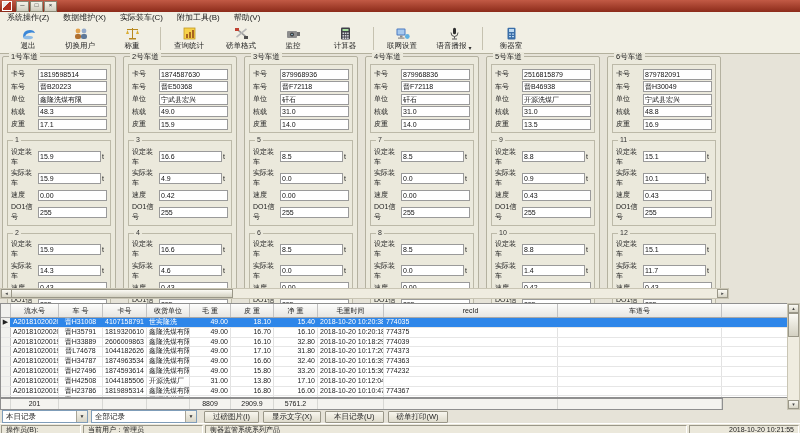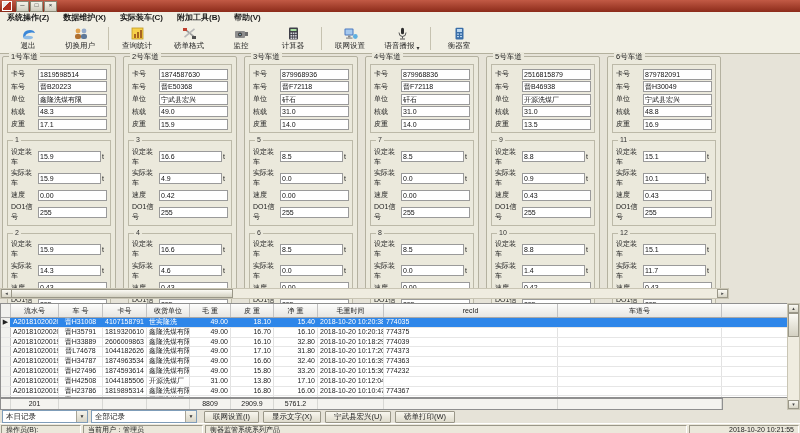--- a/index.html
+++ b/index.html
@@ -9,21 +9,21 @@
   #titlebar{position:absolute;top:0;left:0;right:0;height:12px;
     background:linear-gradient(#c25a45,#8c2b1a);color:#fff;display:flex;align-items:center;
     padding:0 2px;font-size:8px;white-space:nowrap;overflow:hidden;}
   #appicon{width:8px;height:8px;background:linear-gradient(135deg,#e8e8e8 40%,#b03020 40%);border:1px solid #fff;margin-right:3px;flex:none;}
   #titletext{flex:1;overflow:hidden;text-overflow:ellipsis;font-weight:bold;text-shadow:0 1px 1px rgba(0,0,0,.4);}
   .wbtn{width:11px;height:9px;margin-left:1px;background:linear-gradient(#f4f2ea,#cfccbd);
     border:1px solid #8a8775;font-size:6px;line-height:7px;text-align:center;color:#222;flex:none;}
   
   #menubar{position:absolute;top:12px;left:0;right:0;height:12px;background:#f1efe4;
     border-bottom:1px solid #cdc9b8;display:flex;align-items:center;}
-  .menu-item{padding:0 7px;height:12px;line-height:12px;font-weight:bold;}
+  .menu-item{padding:0 7px;height:12px;line-height:12px;}
   
   #toolbar{position:absolute;top:24px;left:0;right:0;height:29px;background:#f1efe4;
     border-bottom:1px solid #b3b09d;display:flex;align-items:stretch;padding-left:2px;}
   .tbtn{display:flex;flex-direction:column;align-items:center;justify-content:center;
     min-width:36px;padding:1px 7px;font-size:7.5px;color:#222;border:1px solid transparent;}
   .tbtn svg{display:block;margin-bottom:1px;}
   .tsep{width:1px;background:#c6c2b0;margin:3px 2px;}
   .dd-caret{font-size:6px;color:#333;margin-left:2px;}
   .tbtn .lblrow{display:flex;align-items:flex-end;}
   
@@ -112,20 +112,34 @@
             <circle cx="5" cy="4" r="2.4" fill="#e2a24e"></circle>
             <rect x="2" y="7" width="6" height="5" rx="2" fill="#b07030"></rect>
             <circle cx="11" cy="4" r="2.4" fill="#93aacb"></circle>
             <rect x="8" y="7" width="6" height="5" rx="2" fill="#5e7898"></rect>
           </svg>
         </span>
         <span class="lblrow">
           <span>切换用户</span>
         </span>
       </div>
+      <div class="tbtn">
+        <span>
+          <svg width="15" height="13" viewBox="0 0 15 13">
+            <rect x="7" y="1" width="1" height="10" fill="#b8881e"></rect>
+            <rect x="2" y="2" width="11" height="1" fill="#b8881e"></rect>
+            <path d="M2.5 3 L1 7 L4 7 Z" fill="#d9ac32"></path>
+            <path d="M12.5 3 L11 7 L14 7 Z" fill="#d9ac32"></path>
+            <rect x="4" y="11" width="7" height="1.5" fill="#b8881e"></rect>
+          </svg>
+        </span>
+        <span class="lblrow">
+          <span>称重</span>
+        </span>
+      </div>
       <div class="tsep"></div>
       <div class="tbtn">
         <span>
           <svg width="15" height="13" viewBox="0 0 15 13">
             <rect x="2" y="1" width="11" height="11" fill="#f7d14a" stroke="#c09a20" stroke-width="0.8"></rect>
             <rect x="4" y="7" width="2" height="4" fill="#a86420"></rect>
             <rect x="7" y="5" width="2" height="6" fill="#a86420"></rect>
             <rect x="10" y="3" width="2" height="8" fill="#a86420"></rect>
           </svg>
         </span>
@@ -797,23 +811,23 @@
   <div id="bottombar">
     <div class="combo" id="combo-range">
       <div class="txt" style="flex:1">本日记录</div>
       <div class="dd">▼</div>
     </div>
     <div class="combo" id="combo-filter">
       <div class="txt" style="flex:1">全部记录</div>
       <div class="dd">▼</div>
     </div>
     <span id="bottom-buttons" style="display:flex;gap:4px;margin-left:4px;">
-        <button class="bbtn">联网设置(I)</button>
+        <button class="bbtn">过磅图片(I)</button>
         <button class="bbtn">显示文字(X)</button>
-        <button class="bbtn">宁武县宏兴(U)</button>
+        <button class="bbtn">本日记录(U)</button>
         <button class="bbtn">磅单打印(W)</button>
       </span>
   </div>
 
   <div id="statusbar">
     <div class="scell" style="width:70px;">操作员(B):</div>
     <div class="scell" style="width:110px;">当前用户：管理员</div>
     <div class="scell" style="flex:1;">衡器监管系统系列产品</div>
     <div class="scell" style="width:100px;text-align:right;">2018-10-20 10:21:55</div>
   </div>

